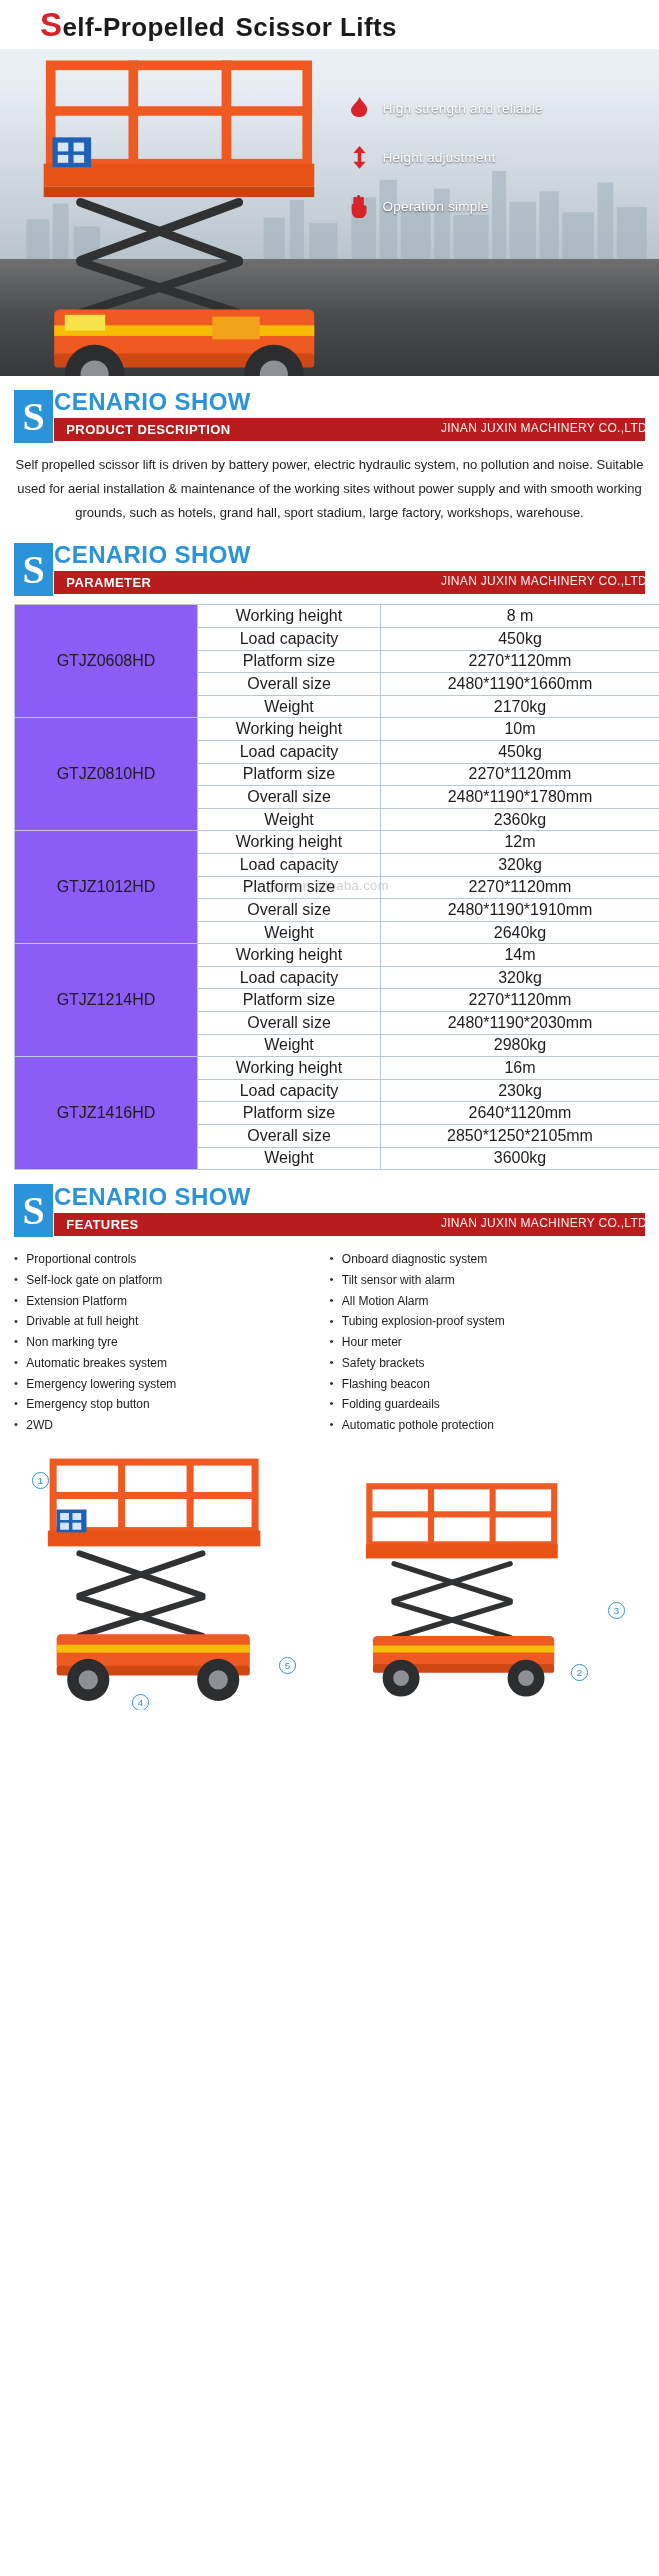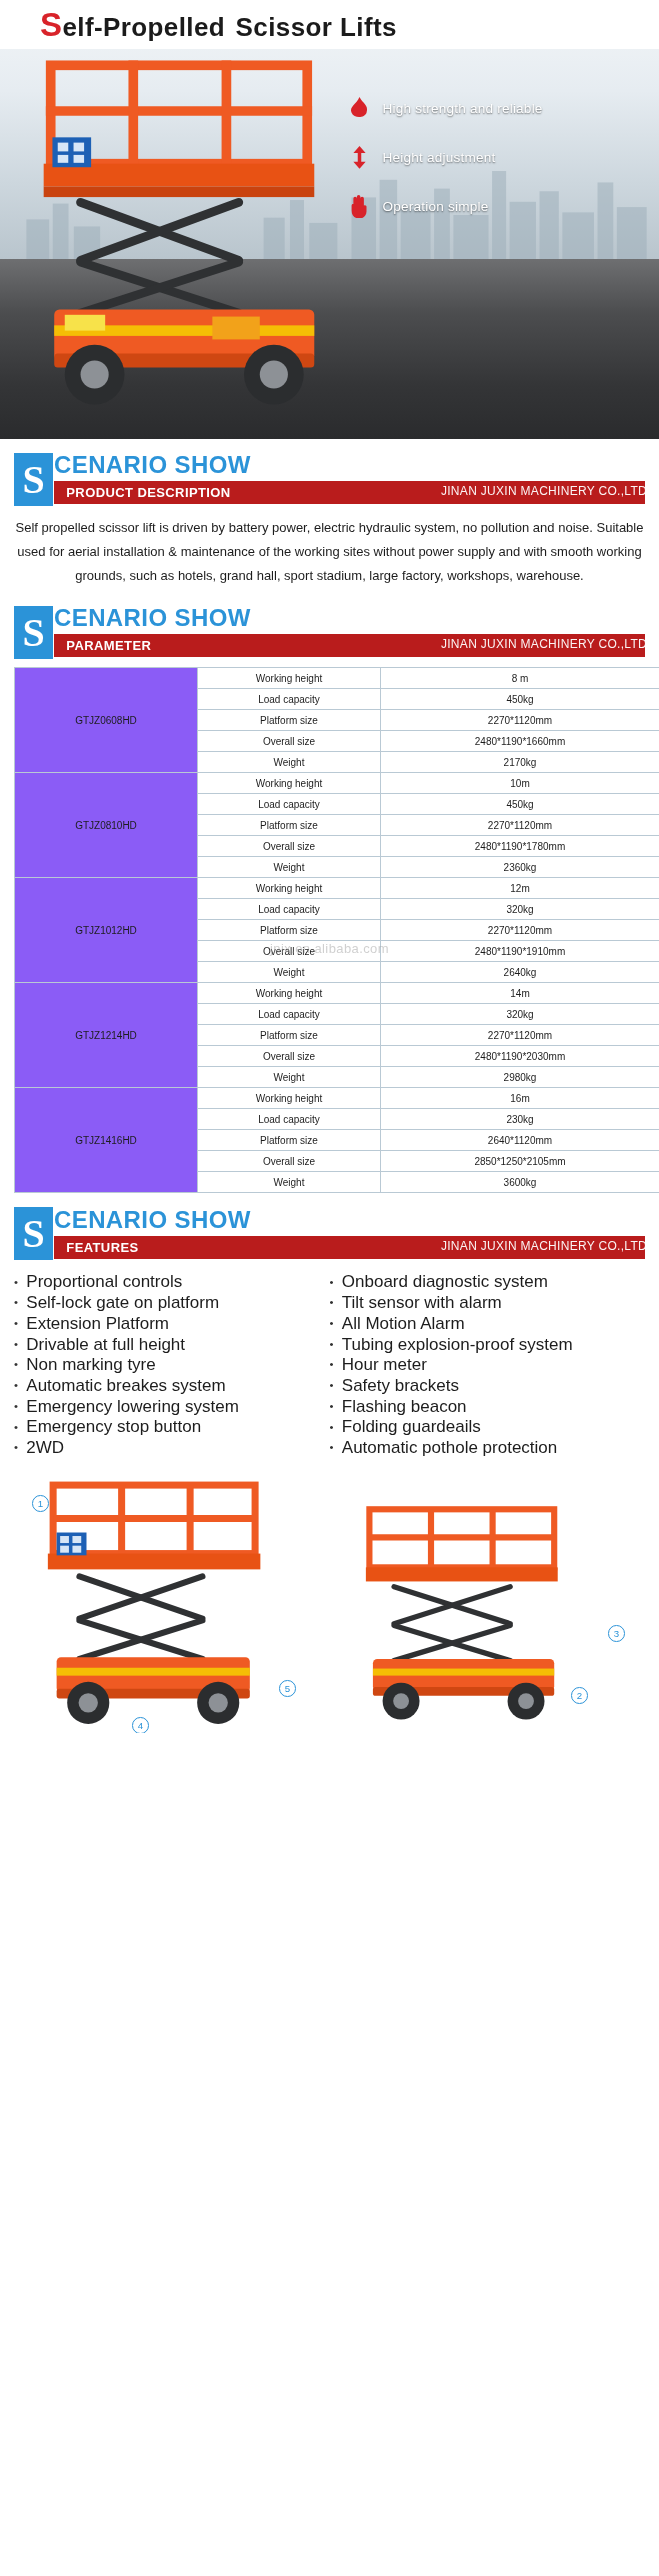--- a/index.html
+++ b/index.html
@@ -9,21 +9,21 @@
     font-family: "Liberation Sans", sans-serif;
     background: #ffffff;
     color: #222;
   }
   .page { width: 659px; position: relative; }
 
   
   .hero {
     position: relative;
     width: 659px;
-    height: 439px;
+    height: 376px;
     overflow: hidden;
     background: #0d0f12;
   }
   .hero-sky {
     position: absolute; left: 0; top: 0; width: 659px; height: 259px;
     background: linear-gradient(to bottom, #f3f6f8 0%, #e6ecf1 35%, #cdd7de 70%, #b9c5cd 100%);
   }
   .hero-skyline {
     position: absolute; left: 0; top: 149px; width: 659px; height: 110px;
     opacity: .55;
@@ -96,21 +96,21 @@
   }
 
   
   .tbl-wrap { padding: 5.3px 14px 0 14px; }
   table.spec {
     width: 631px; border-collapse: collapse; table-layout: fixed;
     position: relative; background: #fff;
   }
   table.spec td {
     border: 0.9px solid #b9c9d4;
-    height: 21px; font-size: 10px; color: #1d1d1d;
+    height: 21px; font-size: 16px; color: #1d1d1d;
     text-align: center; padding: 1.8px 3.5px;
   }
   td.model {
     width: 183px; font-size: 12.3px; background: #8b5cf6;
   }
   td.label { width: 183px; text-align: center; }
   td.value { width: 279px; }
   .tbl-wrap { position: relative; }
   .watermark {
     position: absolute; left: 50%; top: 279px; transform: translateX(-50%);
@@ -118,21 +118,21 @@
     pointer-events: none; white-space: nowrap;
   }
 
   
   .feat-cols {
     display: flex; padding: 8.8px 14px 5.3px 14px; gap: 0;
   }
   .feat-col { width: 50%; }
   .feat-col ul { list-style: none; margin: 0; padding: 0; }
   .feat-col li {
-    font-size: 17px; line-height: 20.7px; color: #1d1d1d;
+    font-size: 12px; line-height: 20.7px; color: #1d1d1d;
     padding-left: 12.3px; position: relative;
   }
   .feat-col li::before {
     content: "\2022"; position: absolute; left: 0; top: -0.9px; color: #333; font-size: 11.4px;
   }
 
   
   .gallery {
     position: relative; width: 659px; height: 264px; margin-top: 5.3px;
     background: #ffffff;

